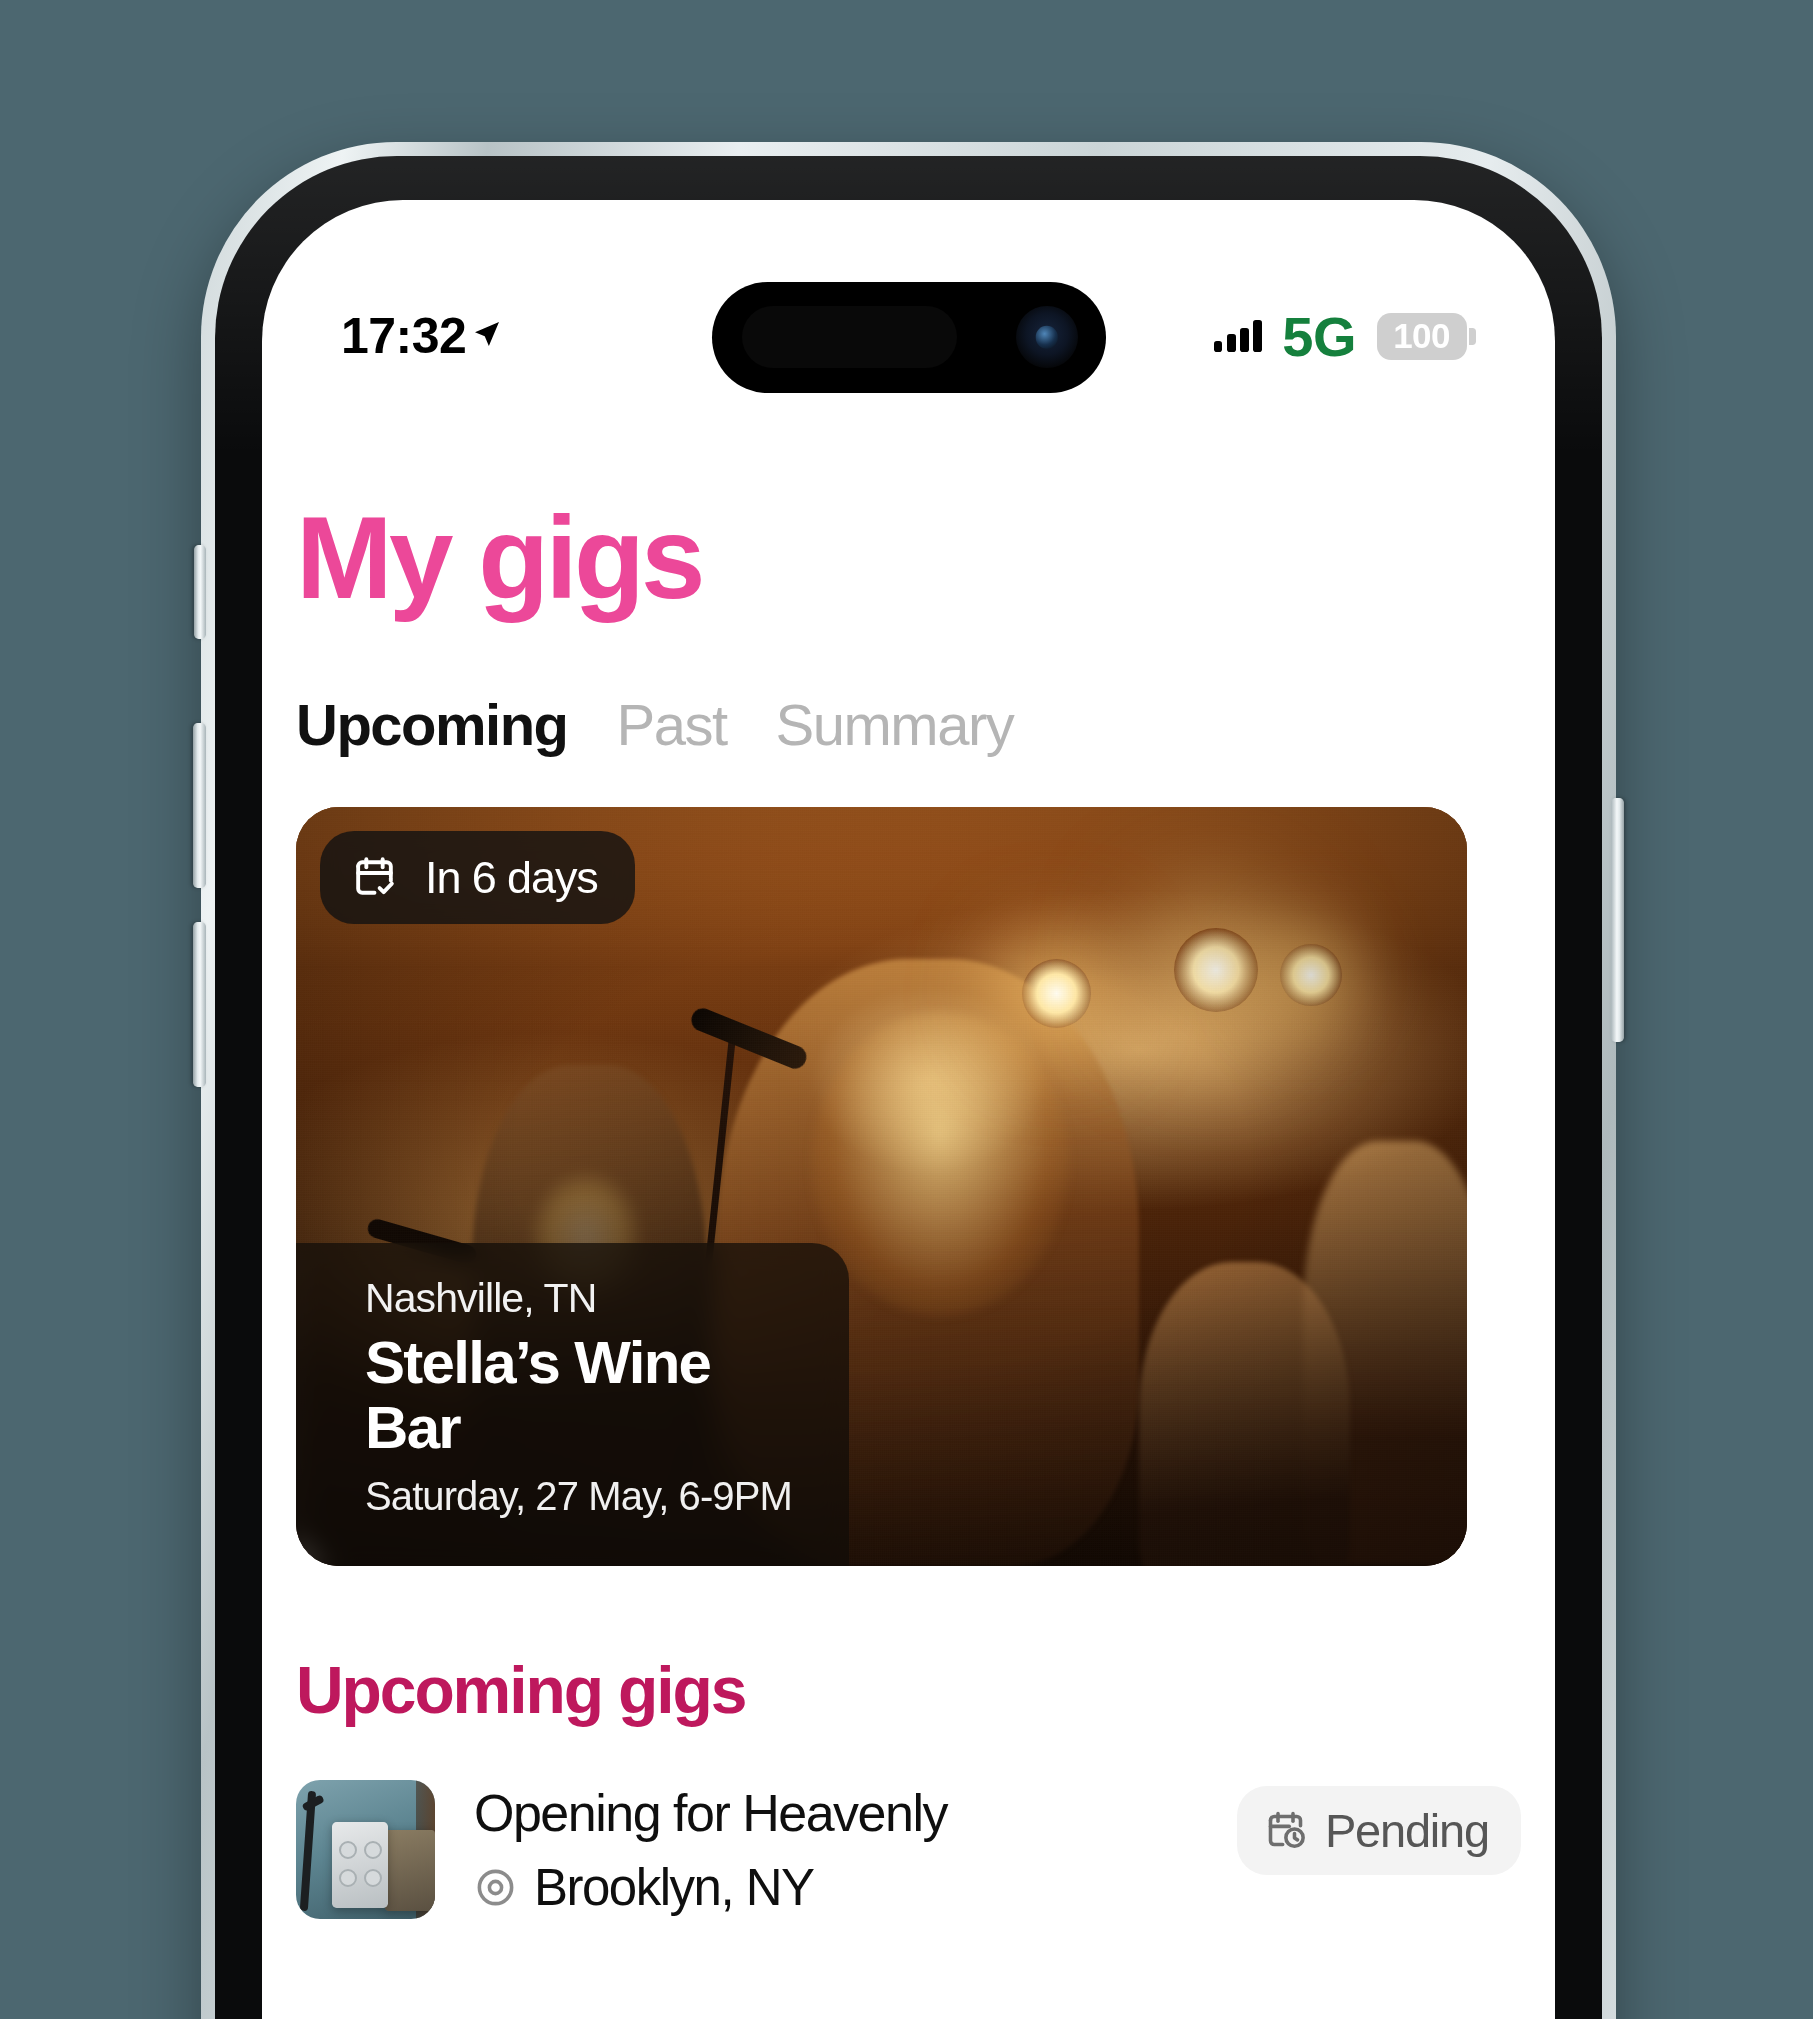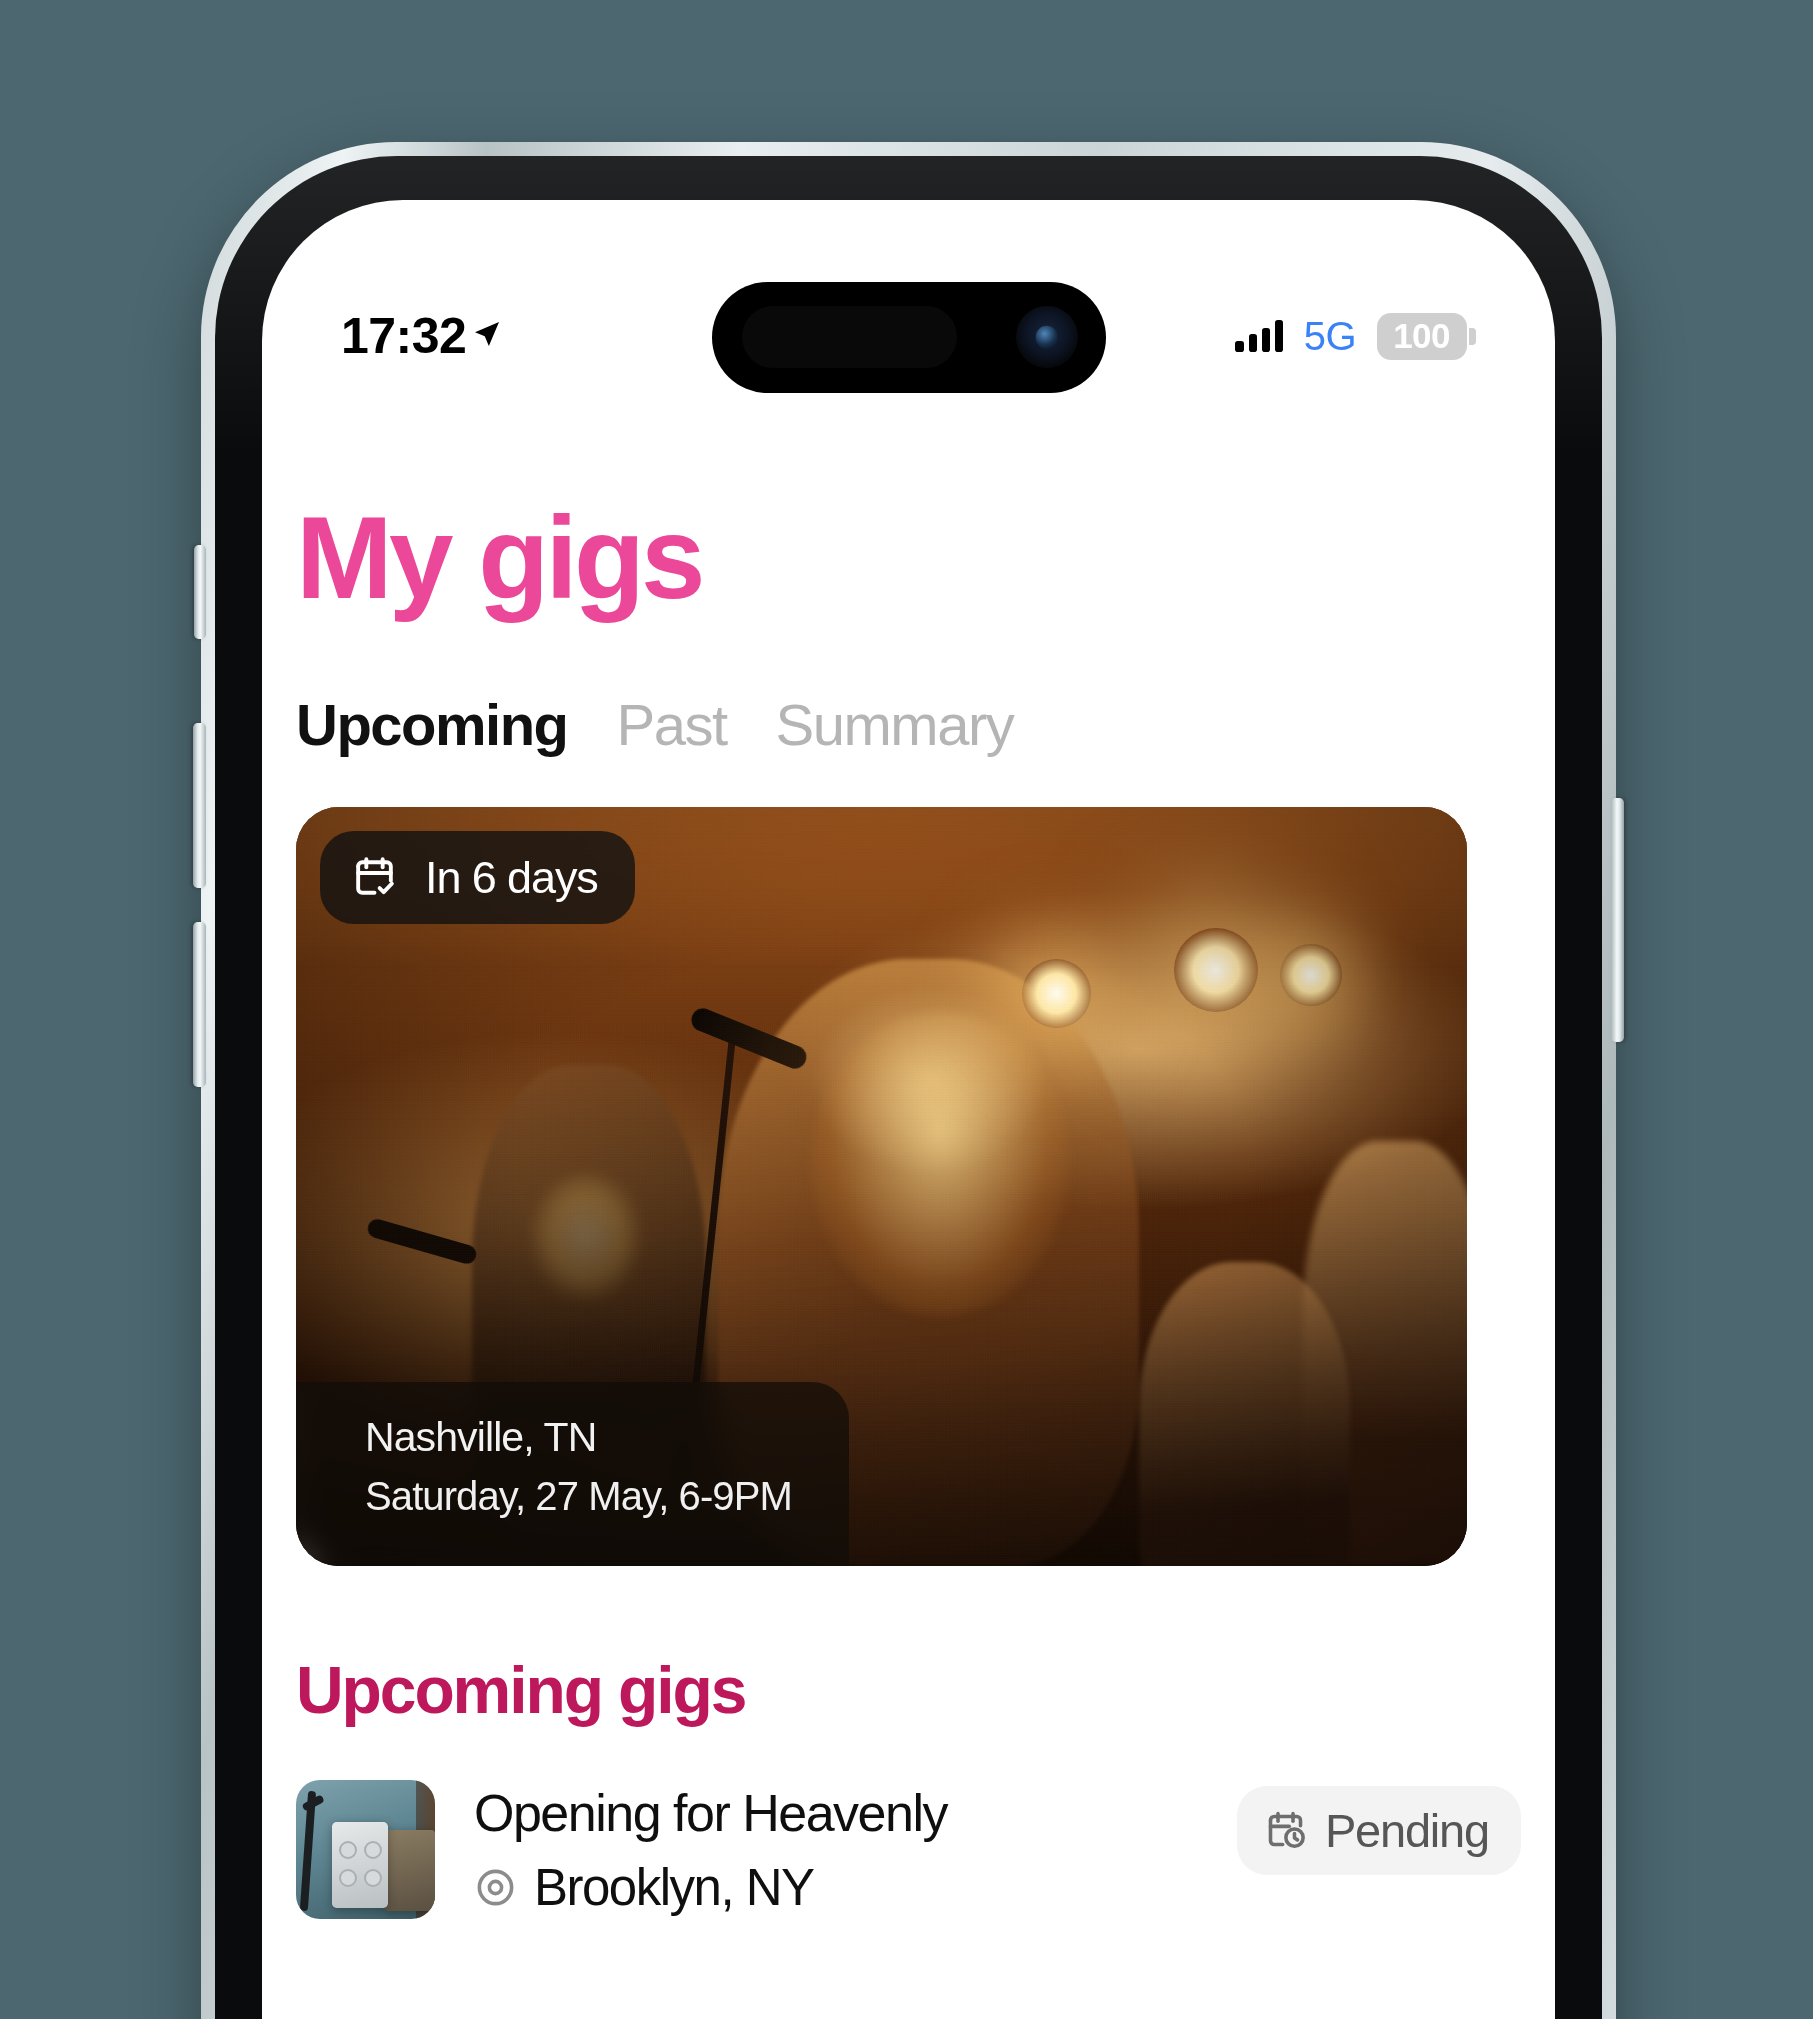--- a/index.html
+++ b/index.html
@@ -89,21 +89,21 @@
   .sb-left { display:flex; align-items:center; gap:1.9px; }
   .sb-time { font-size:50px; font-weight:600; color:#000; letter-spacing:-0.5px; }
   .loc-arrow { width:32px; height:32px; margin-left:2.8px; margin-top:-3.7px; }
   .sb-right { display:flex; align-items:center; gap:20.6px; }
   .bars { display:flex; align-items:flex-end; gap:4.7px; height:32px; }
   .bars i { display:block; width:8.4px; background:#000; border-radius:2.8px; }
   .bars i:nth-child(1){ height:11.2px; }
   .bars i:nth-child(2){ height:18px; }
   .bars i:nth-child(3){ height:24px; }
   .bars i:nth-child(4){ height:32px; }
-  .net { font-size:40px; font-weight:400; color:#3b82f6; letter-spacing:-0.5px; }
+  .net { font-size:56px; font-weight:700; color:#15803d; letter-spacing:-0.5px; }
   .battery { position:relative; display:flex; align-items:center; }
   .batt-body {
     width:90px; height:47px; border-radius:14px; background:#cfcfcf;
     display:flex; align-items:center; justify-content:center;
   }
   .batt-pct { font-size:35px; font-weight:600; color:#fff; letter-spacing:-0.5px; }
   .batt-tip {
     width:6.6px; height:17px; border-radius:0 3.7px 3.7px 0;
     background:#cfcfcf; margin-left:2.8px;
   }
@@ -380,20 +380,21 @@
                 <path d="M8 3v4"></path>
                 <path d="M16 3v4"></path>
                 <path d="M14.5 17.2l2 2 4-4.2"></path>
               </svg>
             </span>
             <span class="lbl">In 6 days</span>
           </div>
 
           <div class="gig-info">
             <div class="gig-city">Nashville, TN</div>
+            <div class="gig-venue">Stella’s Wine Bar</div>
             <div class="gig-when">Saturday, 27 May, 6-9PM</div>
           </div>
         </div>
 
         <h2 class="section-title">Upcoming gigs</h2>
 
         <div class="gig-row">
           <div class="thumb">
             <div class="wall-r"></div>
             <div class="stand"></div>

